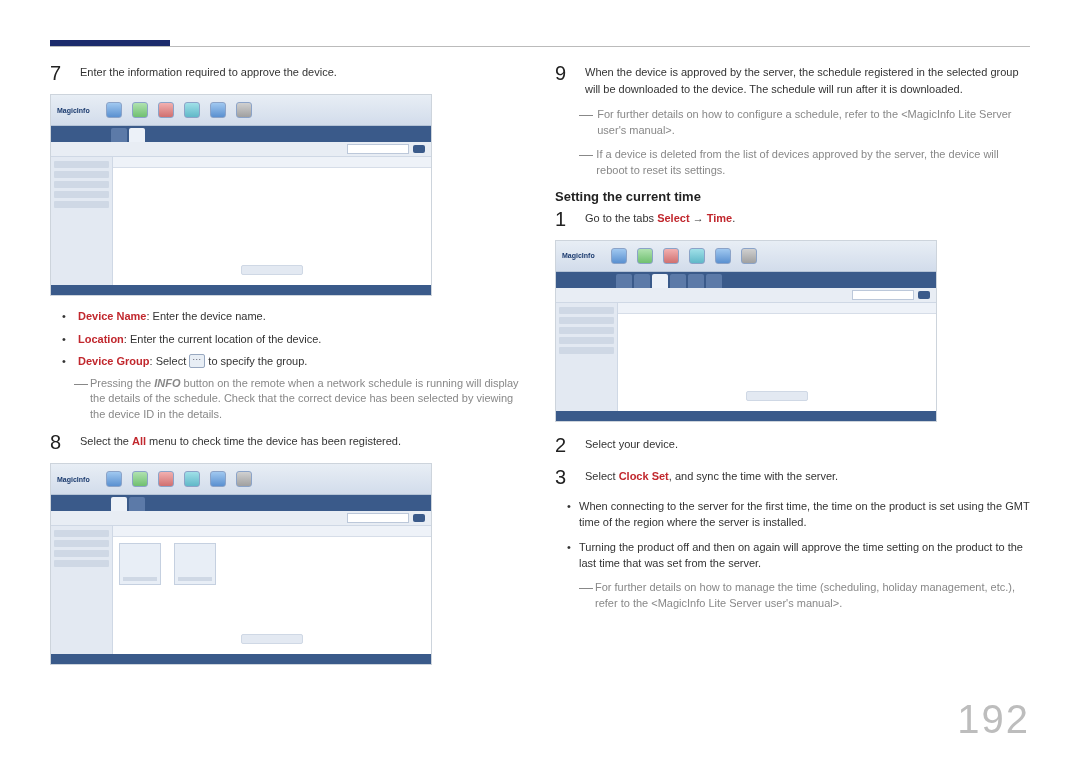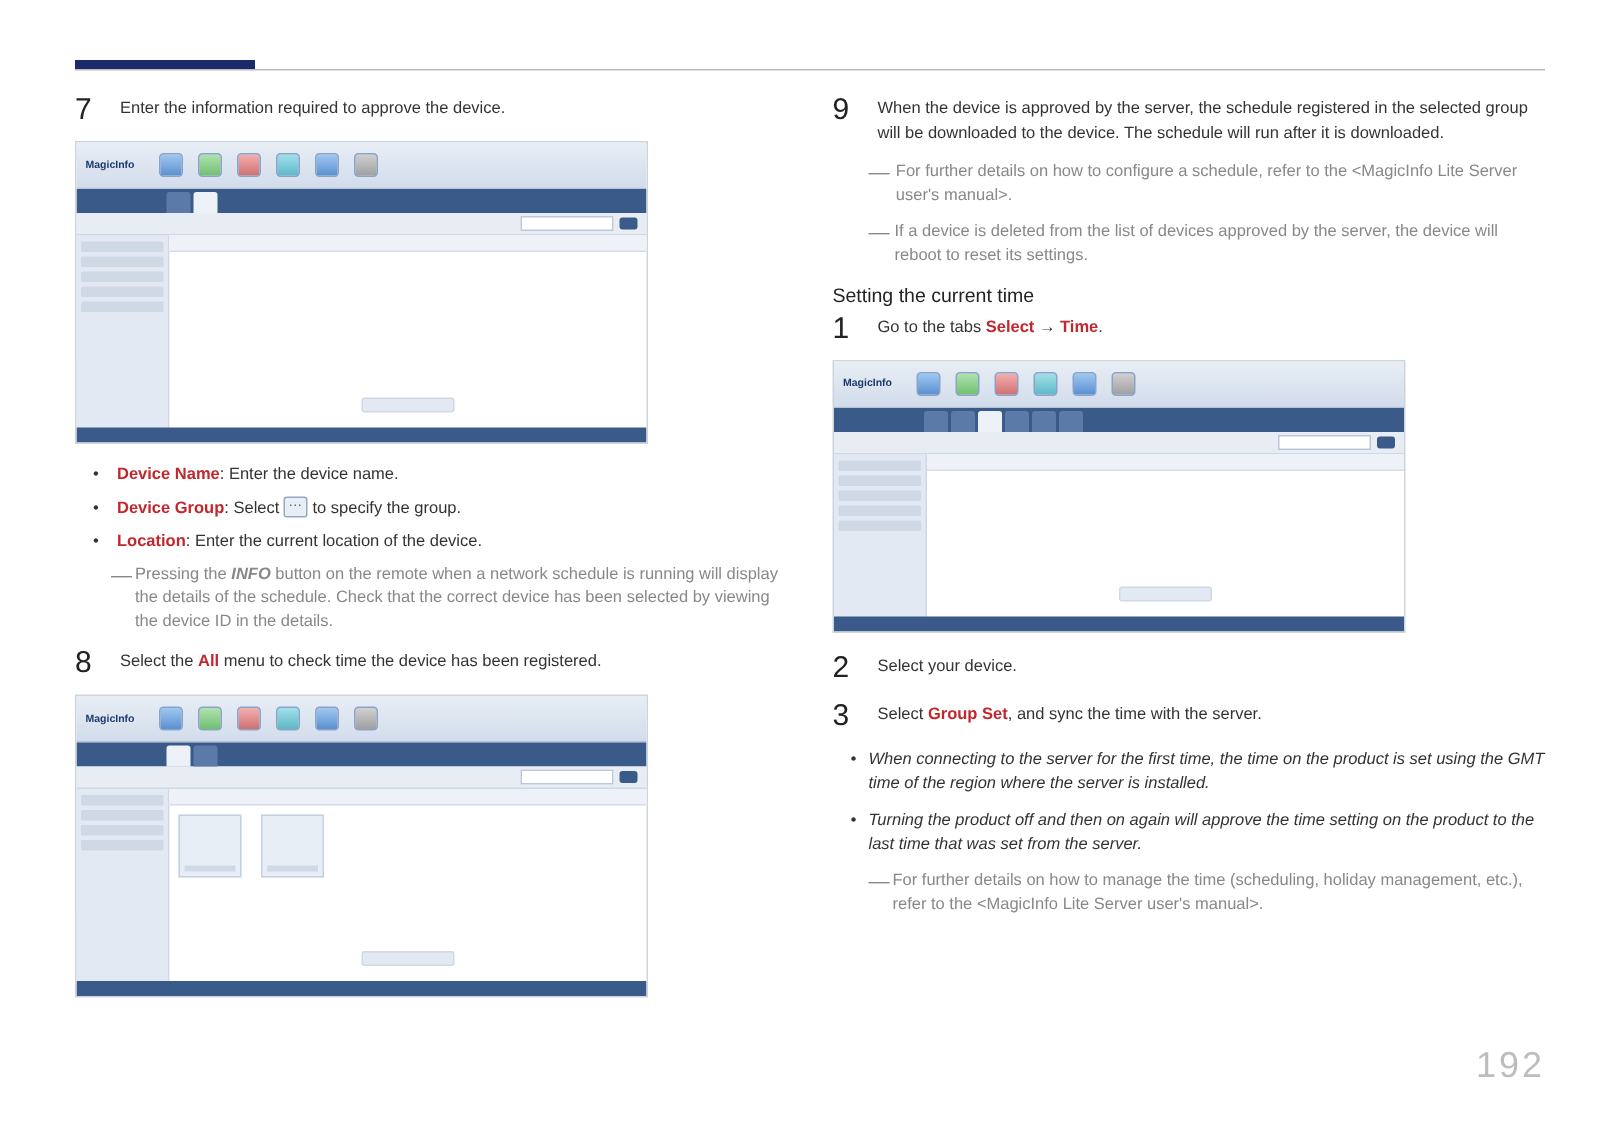--- a/index.html
+++ b/index.html
@@ -233,47 +233,46 @@
     margin: 4px 0 8px 0;
     padding-left: 24px;
   }
   .note-dash {
     font-size: 14px;
     line-height: 1;
     min-width: 10px;
   }
   h3.section-title {
     font-size: 13px;
-    font-weight: normal;
+    font-weight: bold;
     margin: 10px 0 4px 0;
     color: #222;
   }
   .lead {
     margin: 0 0 10px 0;
     line-height: 1.5;
   }
   .sub-bullets {
     list-style: none;
     padding-left: 24px;
     margin: 8px 0;
-    font-style: italic;
   }
   .sub-bullets > li {
     position: relative;
     margin-bottom: 8px;
     line-height: 1.5;
   }
   .sub-bullets > li::before {
     content: "•";
     position: absolute;
     left: -12px;
   }
   .page-num {
     text-align: right;
-    font-size: 24px;
+    font-size: 40px;
     color: #bdbdbd;
     font-weight: 300;
     margin-top: 20px;
     letter-spacing: 2px;
     font-family: "Segoe UI Light", Arial, sans-serif;
   }
 </style>
 </head>
 <body>
 
@@ -323,24 +322,24 @@
         </div>
       </div>
       <div class="ss-footer"></div>
     </div>
 
     <ul class="bullets">
       <li>
         <span class="key">Device Name</span><span>: Enter the device name.</span>
       </li>
       <li>
-        <span class="key">Device Group</span><span>: Select </span><span class="group-btn"></span><span> to specify the group.</span>
+        <span class="key">Location</span><span>: Enter the current location of the device.</span>
       </li>
       <li>
-        <span class="key">Location</span><span>: Enter the current location of the device.</span>
+        <span class="key">Device Group</span><span>: Select </span><span class="group-btn"></span><span> to specify the group.</span>
       </li>
     </ul>
 
     <div class="note">
       <div class="note-dash">―</div>
       <div>
         <span>Pressing the </span><span class="bold">INFO</span><span> button on the remote when a network schedule is running will display the details of the schedule. Check that the correct device has been selected by viewing the device ID in the details.</span>
       </div>
     </div>
 
@@ -456,21 +455,21 @@
     </div>
 
     <div class="step">
       <div class="step-num">2</div>
       <div class="step-body">Select your device.</div>
     </div>
 
     <div class="step">
       <div class="step-num">3</div>
       <div class="step-body">
-        <span>Select </span><span class="key">Group Set</span><span>, and sync the time with the server.</span>
+        <span>Select </span><span class="key">Clock Set</span><span>, and sync the time with the server.</span>
       </div>
     </div>
 
     <ul class="sub-bullets">
       <li>When connecting to the server for the first time, the time on the product is set using the GMT time of the region where the server is installed.</li>
       <li>Turning the product off and then on again will approve the time setting on the product to the last time that was set from the server.</li>
     </ul>
 
     <div class="note">
       <div class="note-dash">―</div>

